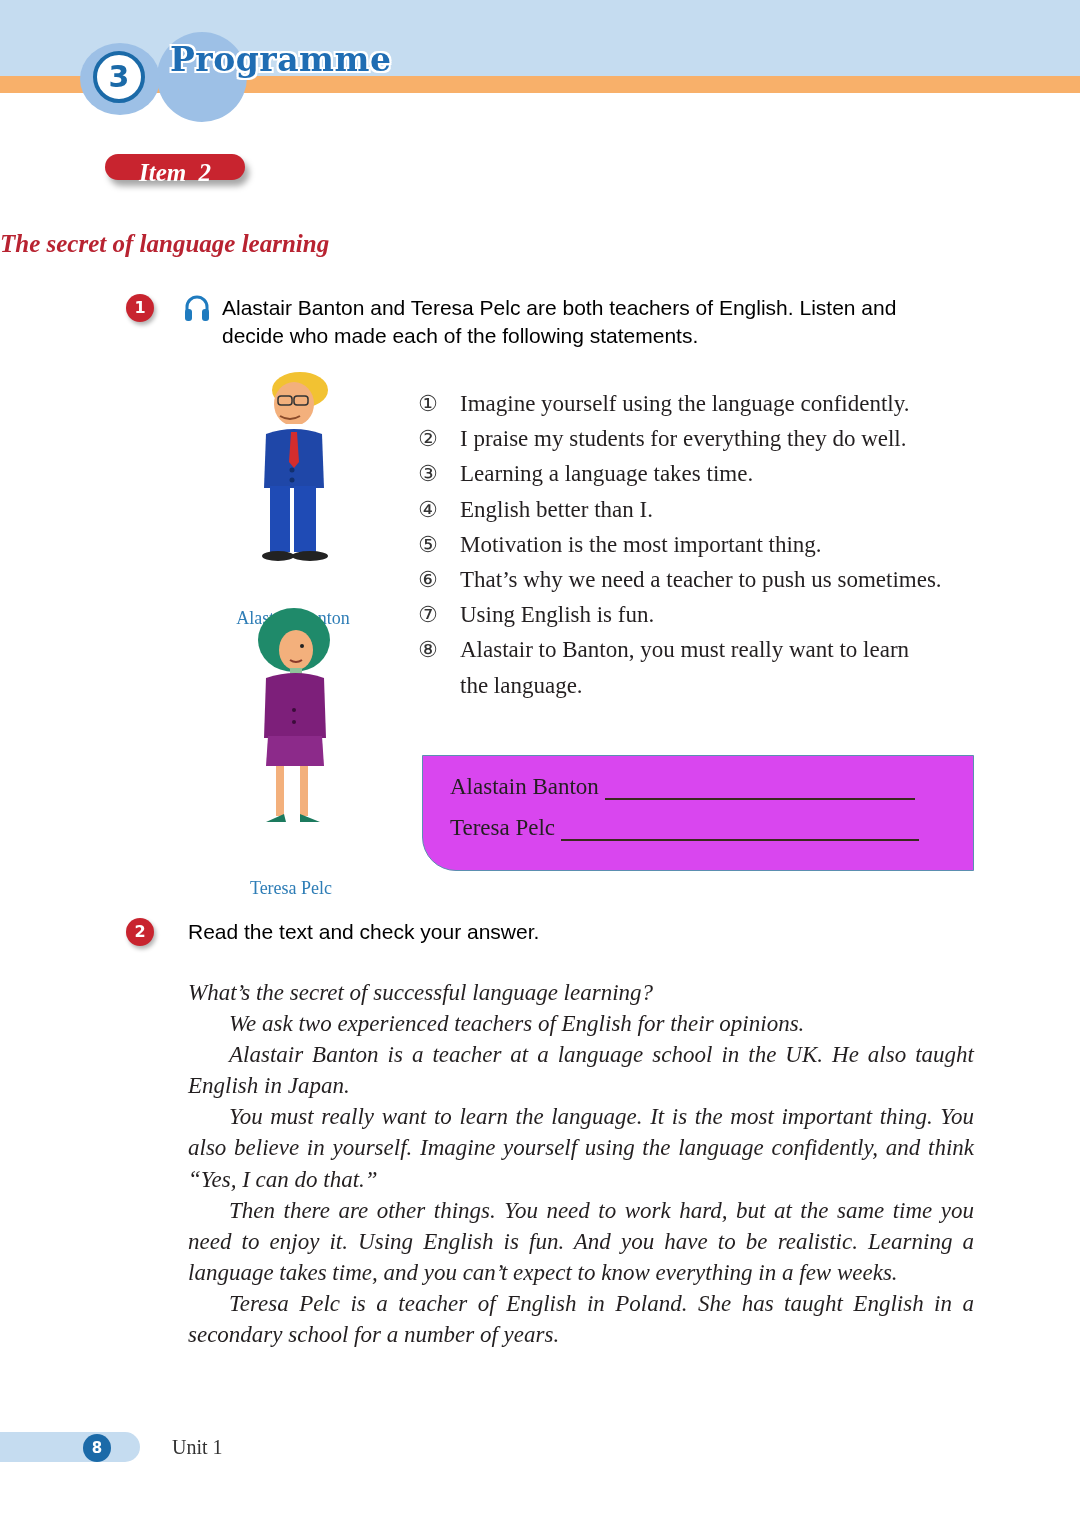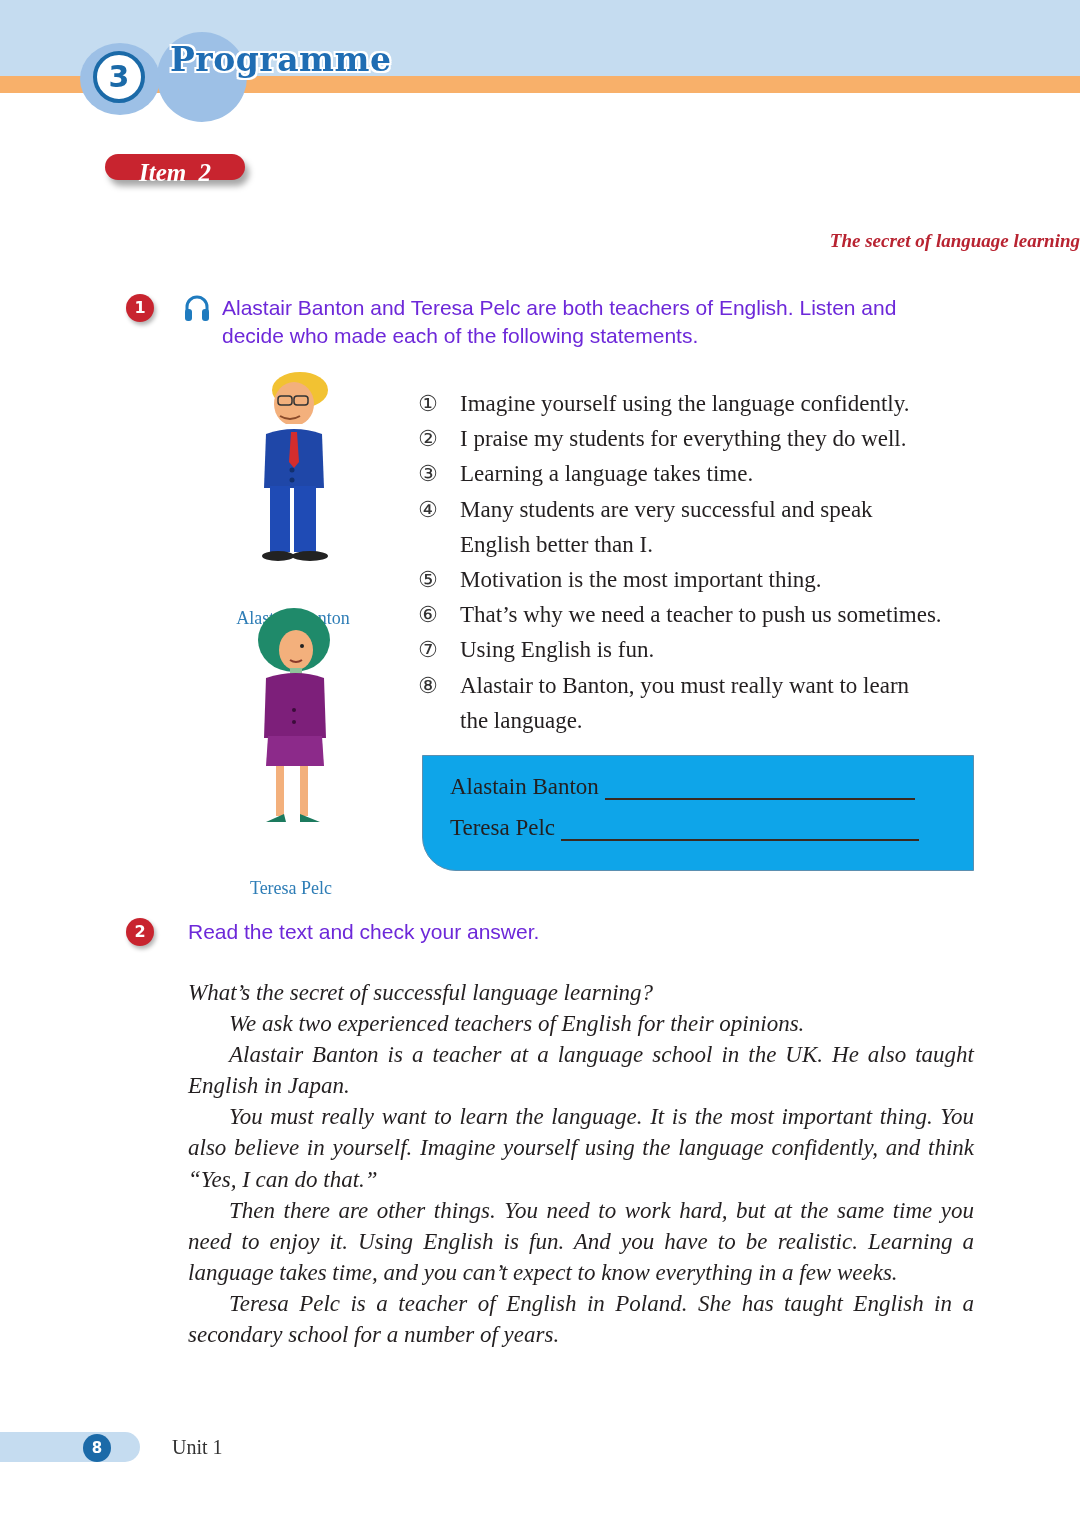--- a/index.html
+++ b/index.html
@@ -16,34 +16,34 @@
                    border:4px solid #1b6aa8; box-sizing:border-box; color:#1b6aa8; font-family:"DejaVu Sans", sans-serif;
                    font-weight:bold; font-size:30px; line-height:44px; text-align:center; }
   .hdr-title { left:170px; top:40px; font-family:"DejaVu Serif", serif; font-weight:bold; font-size:33px; color:#1f6db3;
                text-shadow: 2px 0 0 #fff, -2px 0 0 #fff, 0 2px 0 #fff, 0 -2px 0 #fff, 2px 2px 0 #fff, -2px -2px 0 #fff, 2px -2px 0 #fff, -2px 2px 0 #fff; letter-spacing:0.5px; }
 
   
   .item-badge { left:105px; top:154px; width:140px; height:26px; border-radius:19px; background:#c8242f;
                 box-shadow: 4px 6px 6px rgba(0,0,0,0.35); color:#fff; font-style:italic; font-weight:bold; font-size:25px;
                 text-align:center; line-height:38px; font-family:"Liberation Serif", serif; word-spacing:6px; }
 
-  .section-title { left:0; width:1080px; top:230px; text-align:right; font-style:italic; font-weight:bold; font-size:19px;
+  .section-title { left:0; width:1080px; top:230px; text-align:left; font-style:italic; font-weight:bold; font-size:25px;
                    color:#b82331; padding-left:0; }
   .section-title span { position:relative; left:0px; }
 
   .num-bullet { width:28px; height:28px; border-radius:50%; background:#c8242f; color:#fff; font-family:"DejaVu Sans", sans-serif;
                 font-weight:bold; font-size:16px; text-align:center; line-height:28px; box-shadow:2px 3px 4px rgba(0,0,0,0.3); }
-  .instr { font-family:"Liberation Sans", sans-serif; font-size:21px; color:#6d28d9; line-height:28px; }
+  .instr { font-family:"Liberation Sans", sans-serif; font-size:21px; color:#000000; line-height:28px; }
 
   .statements { left:418px; top:386px; width:590px; font-size:23px; line-height:35.2px; }
   .stmt { display:flex; }
   .stmt .n { width:42px; flex:none; font-family:"DejaVu Sans", sans-serif; font-size:22px; color:#333; }
   .stmt .t { flex:1; }
 
-  .answer-box { left:422px; top:755px; width:552px; height:116px; background:#0ea5e9; border:1.5px solid #5b8fb0;
+  .answer-box { left:422px; top:755px; width:552px; height:116px; background:#d946ef; border:1.5px solid #5b8fb0;
                 border-bottom-left-radius:34px; box-sizing:border-box; }
   .ans-row { position:absolute; left:27px; font-size:23px; }
   .ans-line { display:inline-block; border-bottom:2px solid #3a2a20; vertical-align:bottom; margin-left:6px; height:22px; }
 
   .char-label { font-family:"Liberation Serif", serif; font-size:18px; color:#2e7db6; text-align:center; width:160px;margin-top:36px; }
 
   .body-text { left:188px; top:977px; width:786px; font-size:23px; line-height:31.1px; text-align:justify;font-style:italic; }
   .body-text p { margin:0; }
   .body-text p.ind { text-indent:41px; }
 
@@ -140,21 +140,20 @@
     <span class="n">②</span>
     <span class="t"><span>I praise my students for everything they do well.</span></span>
   </div>
   <div class="stmt">
     <span class="n">③</span>
     <span class="t"><span>Learning a language takes time.</span></span>
   </div>
   <div class="stmt">
     <span class="n">④</span>
     <span class="t">
-      <div>Many students are very successful and speak</div>
       <div>English better than I.</div>
     </span>
   </div>
   <div class="stmt">
     <span class="n">⑤</span>
     <span class="t"><span>Motivation is the most important thing.</span></span>
   </div>
   <div class="stmt">
     <span class="n">⑥</span>
     <span class="t"><span>That’s why we need a teacher to push us sometimes.</span></span>

